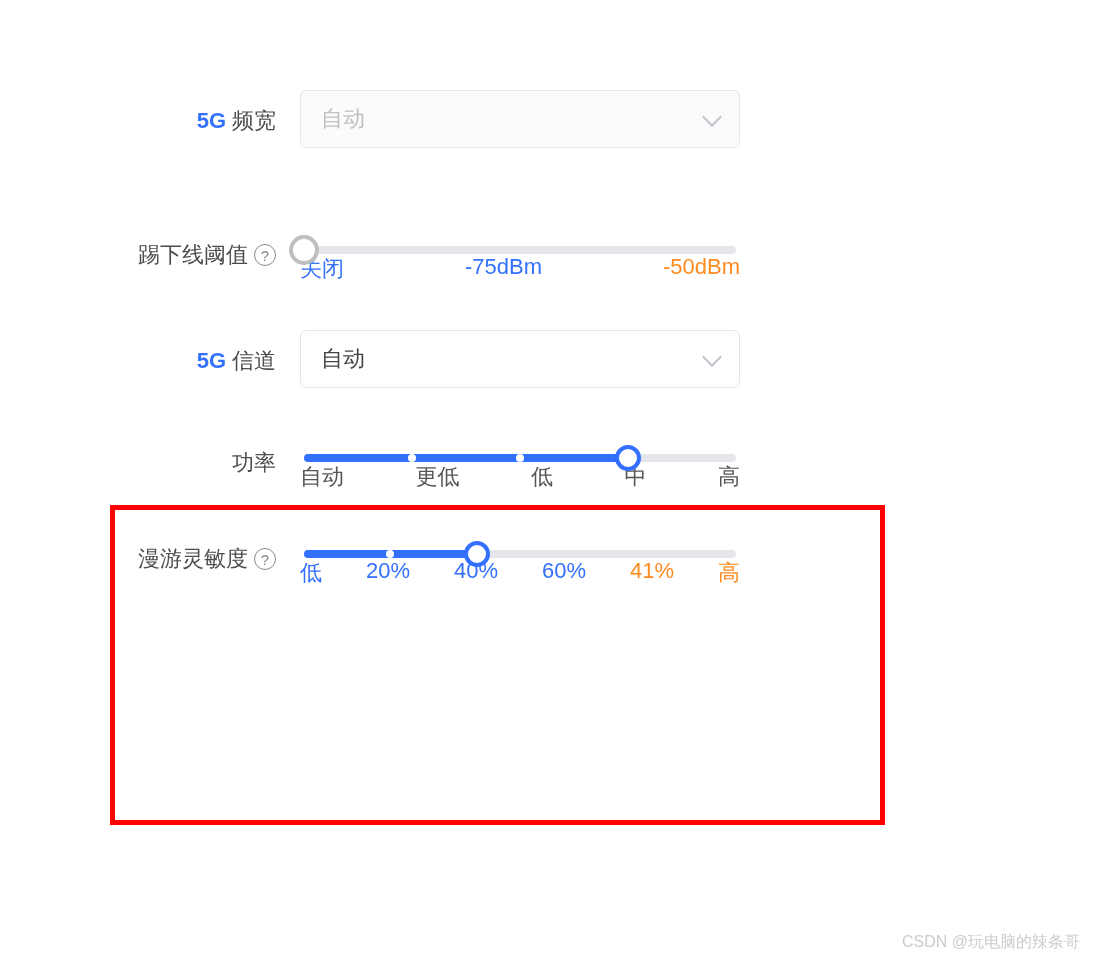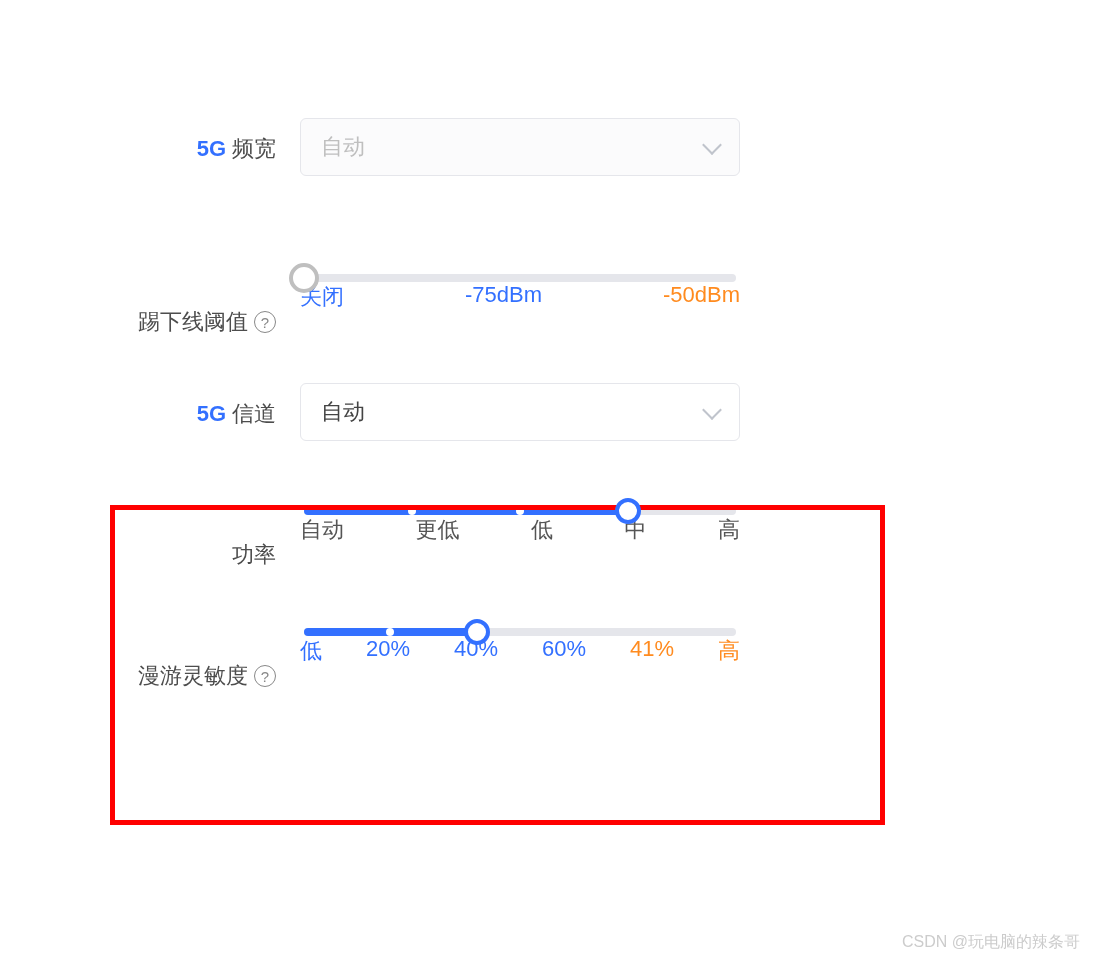--- a/index.html
+++ b/index.html
@@ -4,40 +4,40 @@
   <style>
     * { box-sizing: border-box; margin: 0; padding: 0; }
     body {
       font-family: -apple-system, "PingFang SC", "Microsoft YaHei", sans-serif;
       background: #fff;
       width: 1110px;
       height: 965px;
       position: relative;
     }
     .form-container {
-      padding: 118px 100px 0 0;
+      padding: 90px 100px 0 0;
     }
     .form-row {
       display: flex;
       align-items: flex-start;
       margin-bottom: 46px;
     }
     .label-col {
       width: 300px;
       text-align: right;
       font-size: 22px;
       color: #4d4d4d;
       padding-right: 24px;
       padding-top: 16px;
       display: flex;
       justify-content: flex-end;
       align-items: center;
       gap: 6px;
     }
-    .label-col.slider-label { padding-top: 0; margin-top: 39px; }
+    .label-col.slider-label { padding-top: 0; }
     .prefix-5g { color: #3370ff; font-weight: 600; }
     .control-col { width: 440px; }
     .select-box {
       width: 100%;
       height: 58px;
       border: 1px solid #e5e6eb;
       border-radius: 6px;
       background: #fbfbfc;
       display: flex;
       align-items: center;

